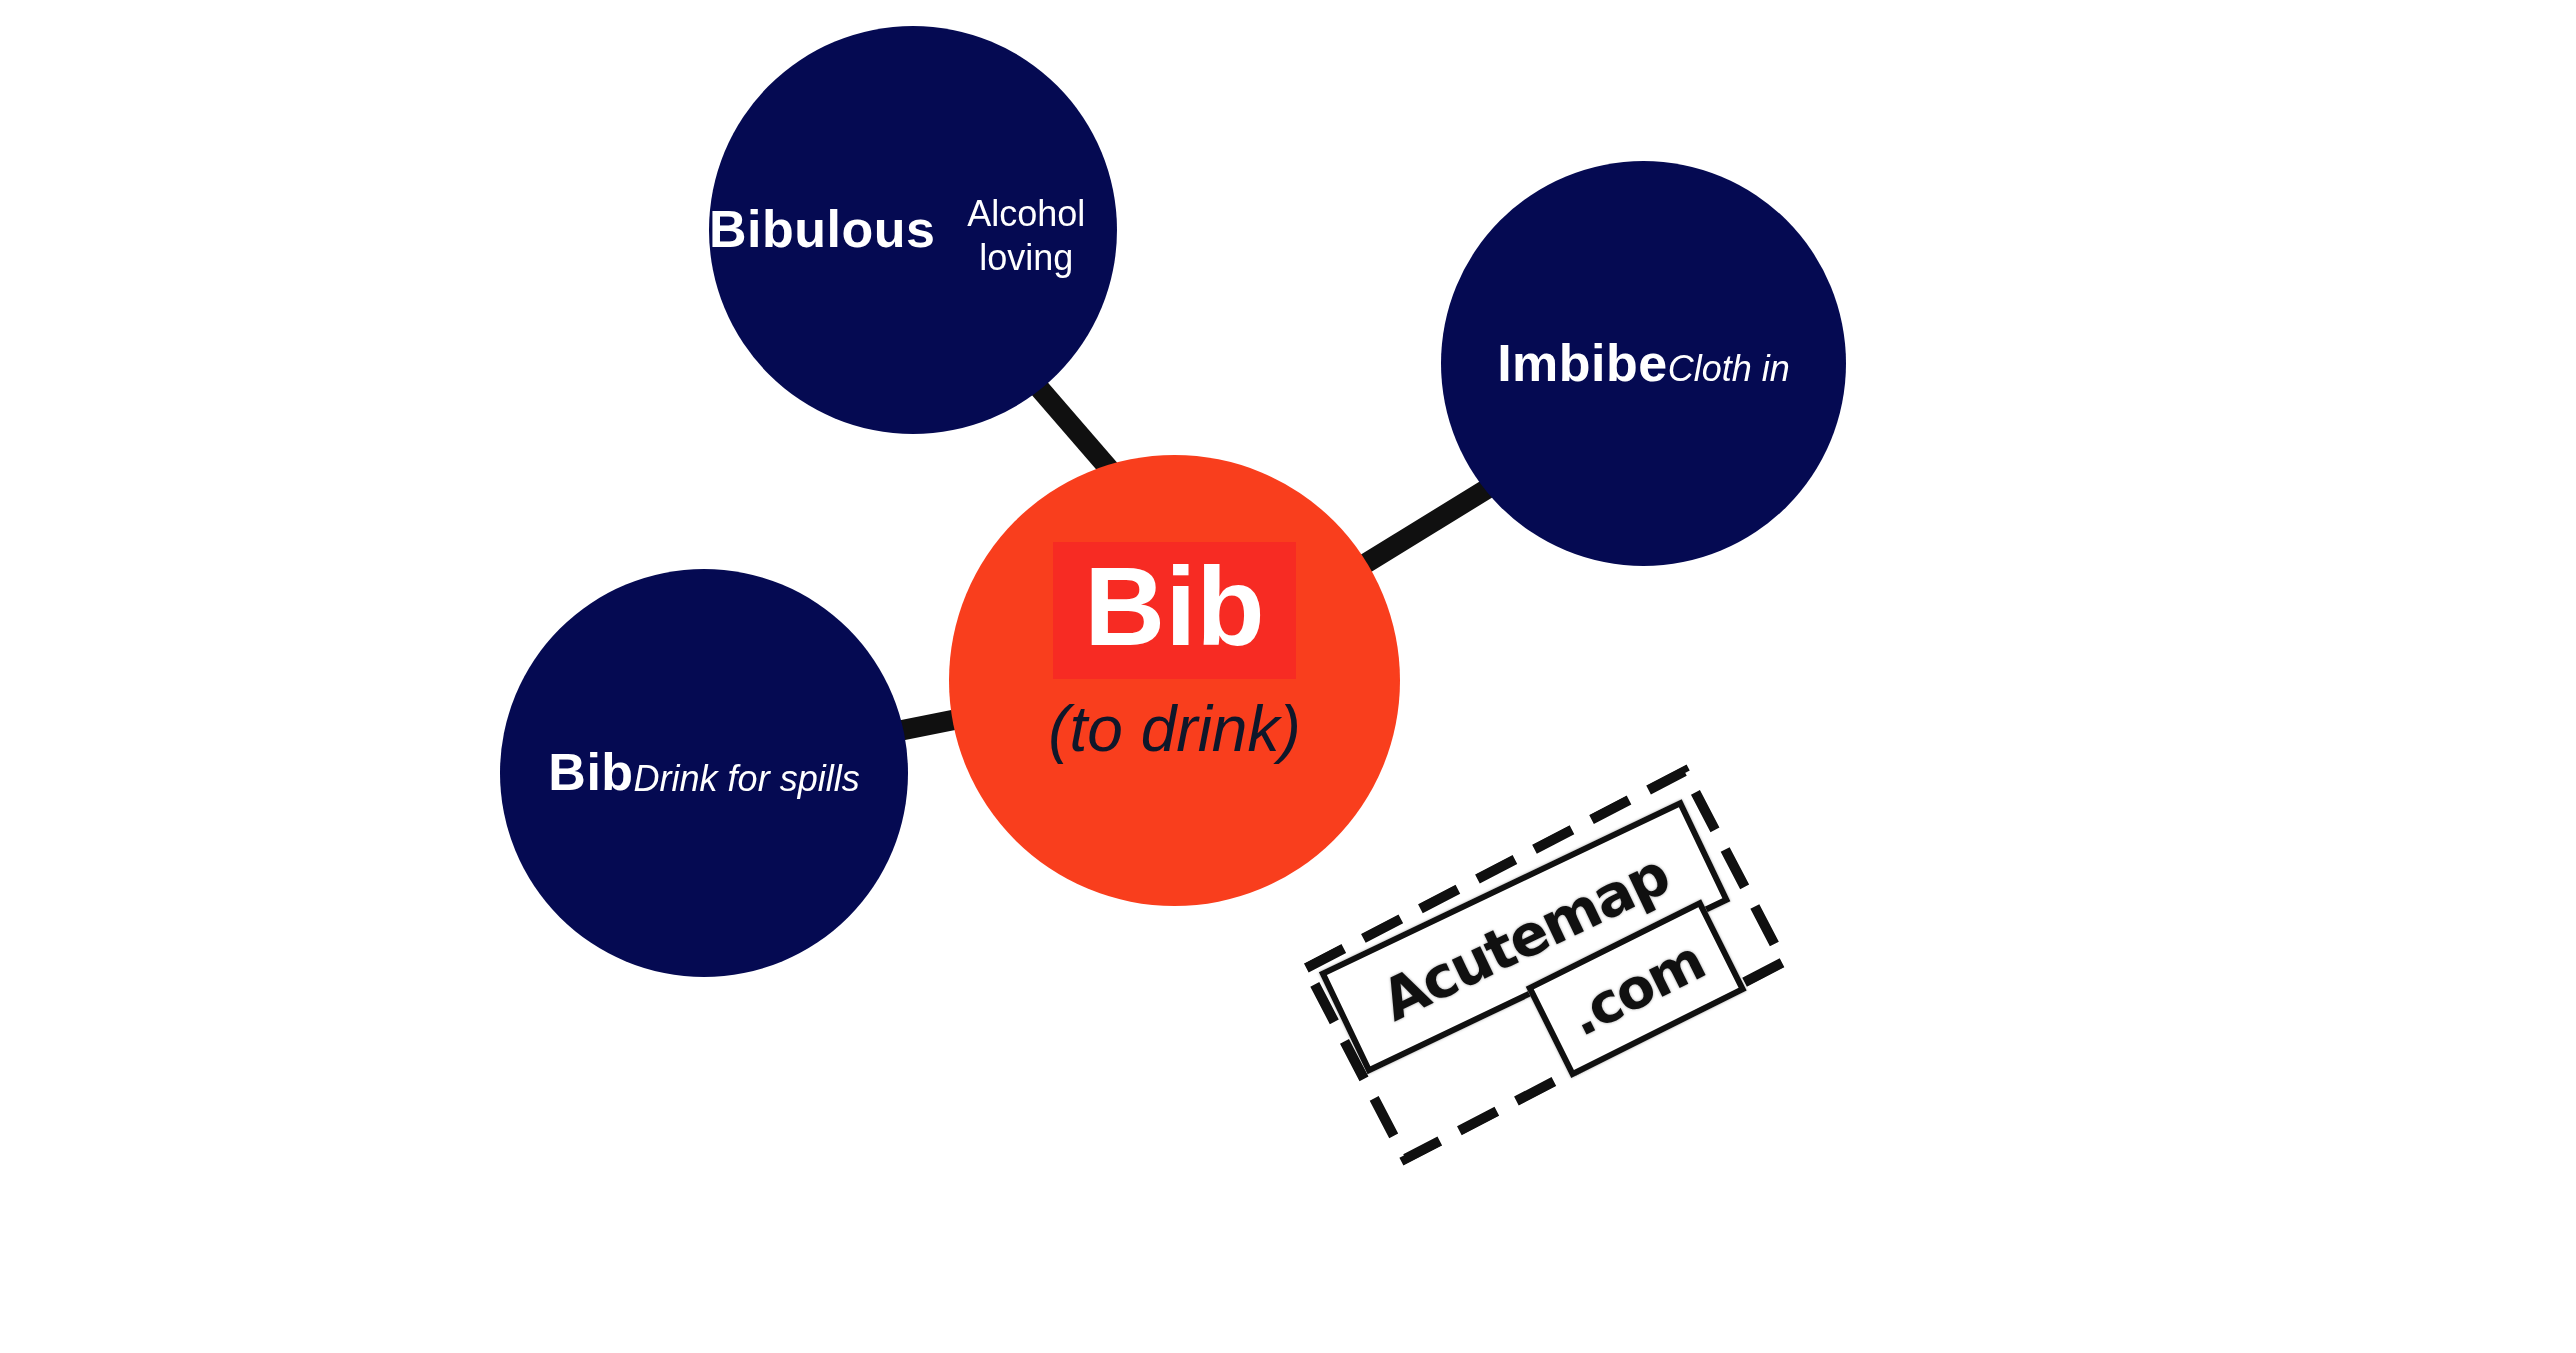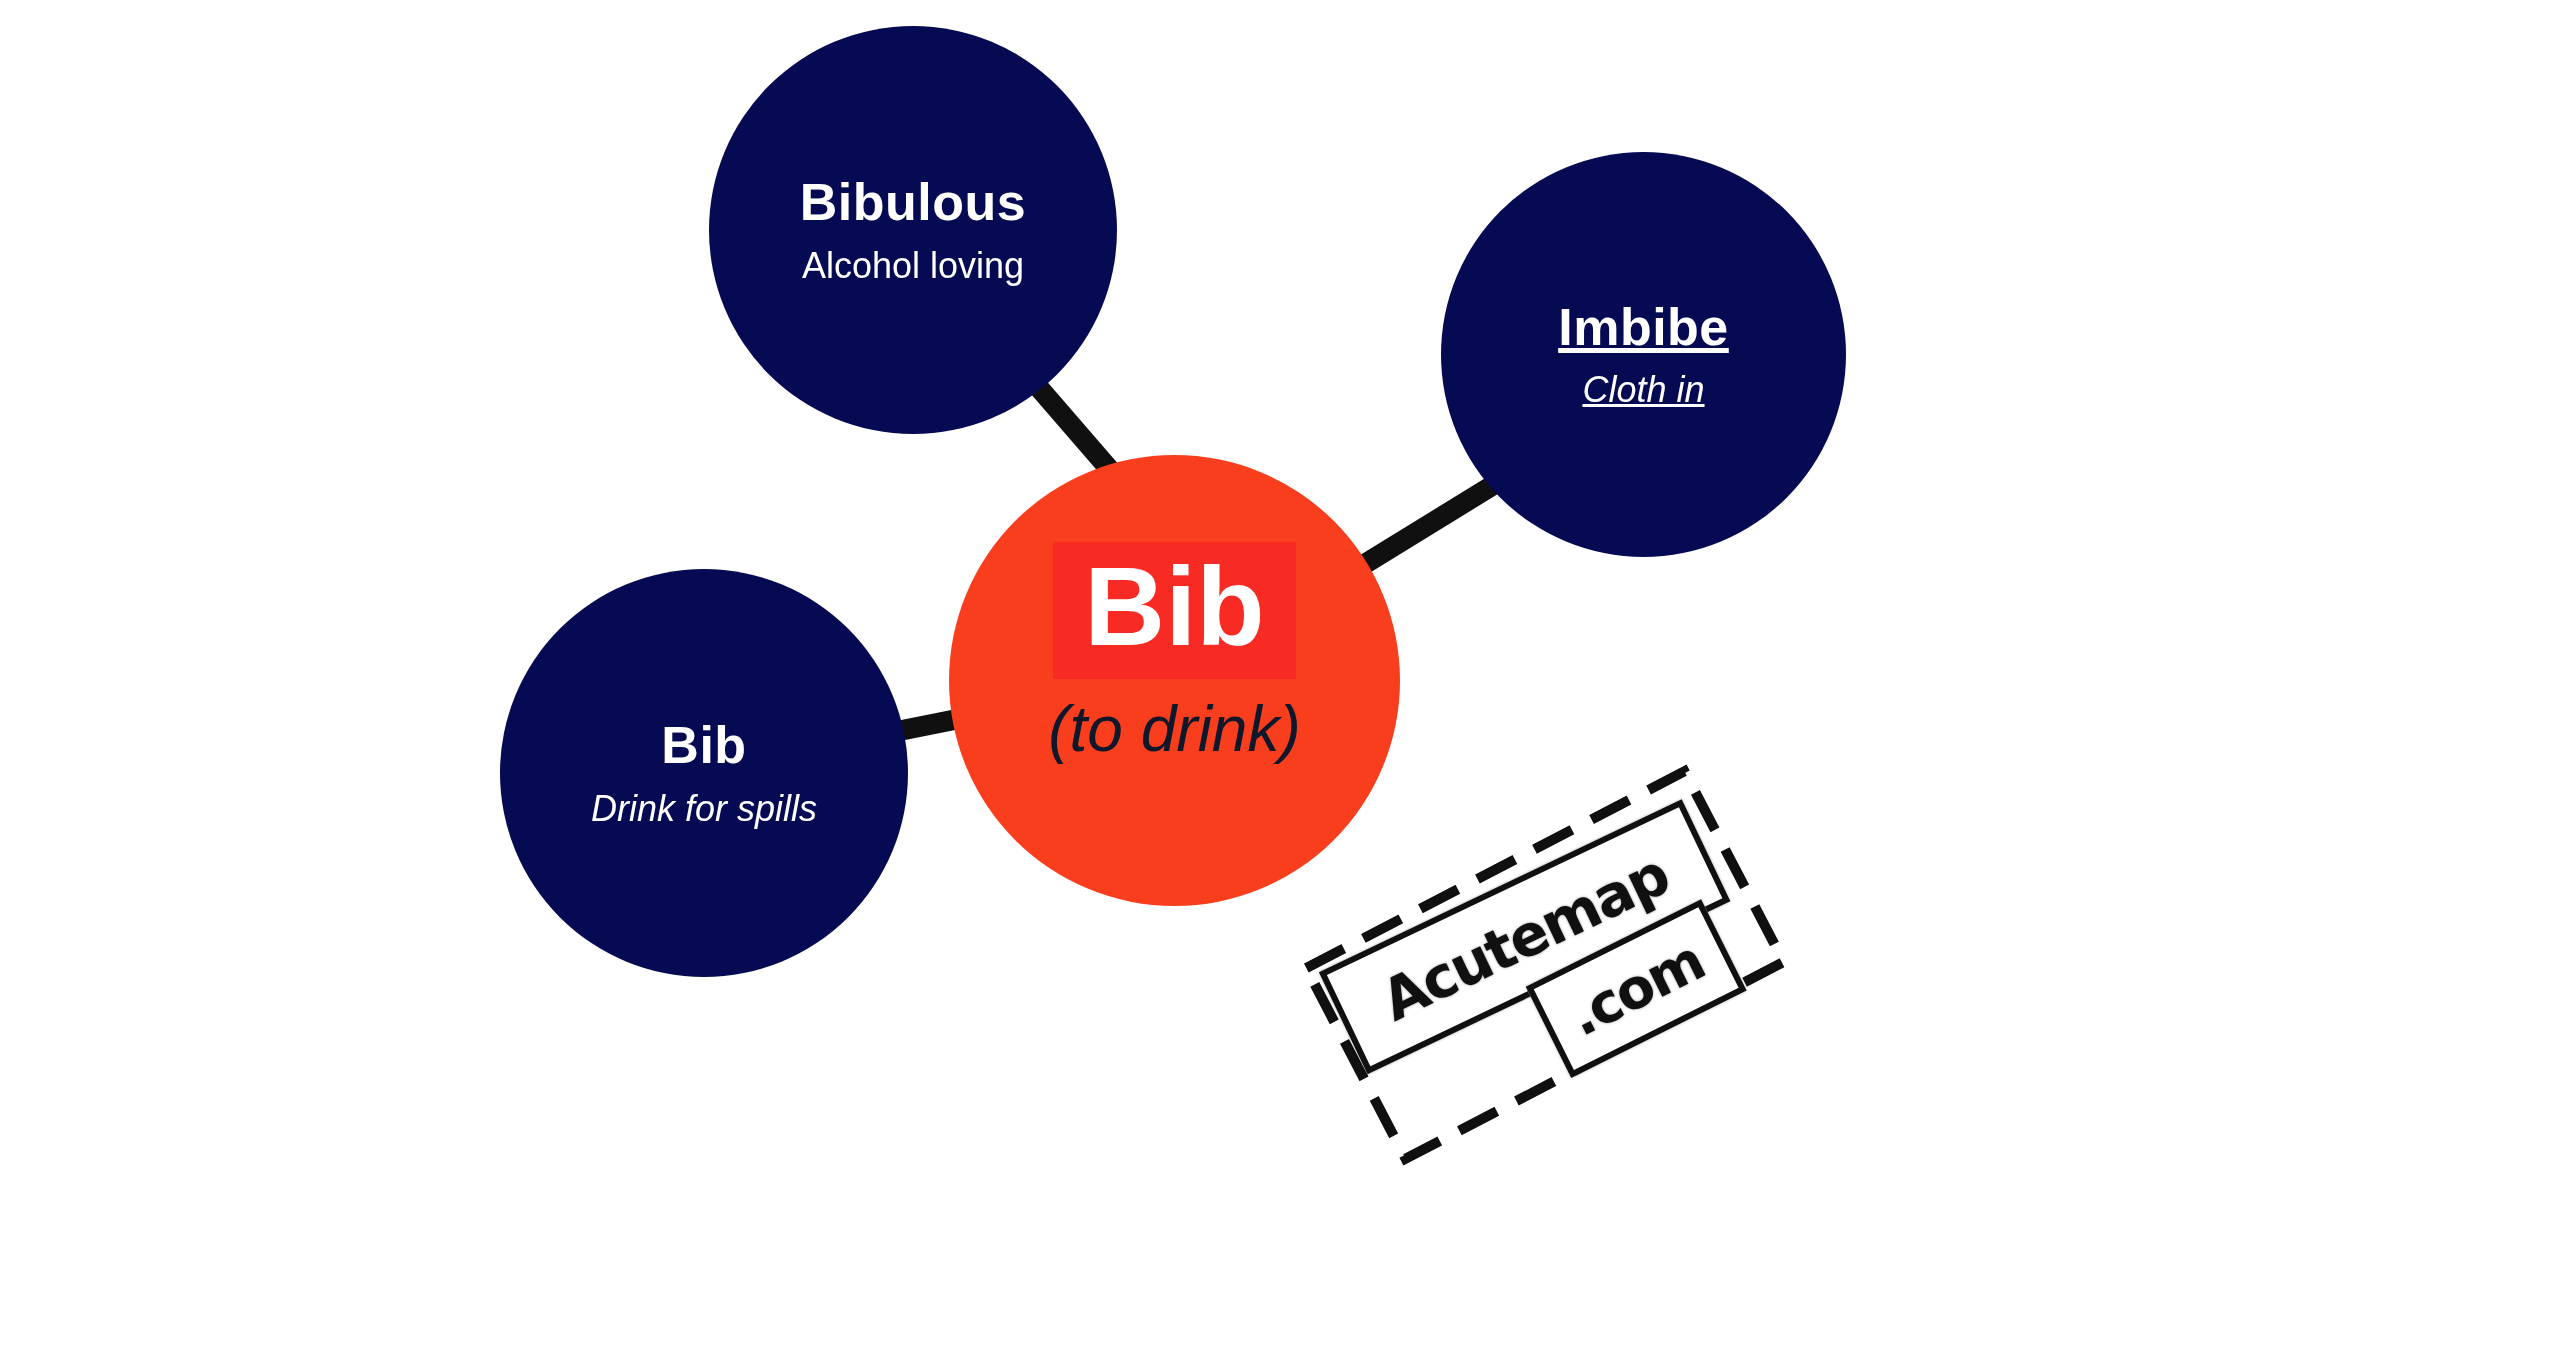--- a/index.html
+++ b/index.html
@@ -1,25 +1,25 @@
 <!DOCTYPE html>
 <html style="font-size:14.7px"><head>
 <meta charset="utf-8">
 <style>
   html,body{margin:0;padding:0;background:#ffffff;}
   body{width:2576px;height:1353px;font-family:"Liberation Sans",sans-serif;}
   .canvas{position:relative;width:2576px;height:1353px;background:#ffffff;overflow:hidden;}
 
   .connectors{position:absolute;left:0;top:0;z-index:1;}
 
-  .node{position:absolute;border-radius:50%;display:flex;flex-direction:column;
-        align-items:center;justify-content:center;text-align:right;z-index:2;color:#ffffff;}
+  .node{position:absolute;border-radius:50%;display:flex;flex-direction:row;
+        align-items:center;justify-content:center;text-align:center;z-index:2;color:#ffffff;}
   .node-satellite{background:#050a52;}
   .node-top   {left:709px; top:26px;  width:408px;height:408px;}
-  .node-right {left:1441px;top:152px; width:405px;height:405px;text-decoration:underline;}
+  .node-right {left:1441px;top:161px; width:405px;height:405px;}
   .node-left  {left:500px; top:569px; width:408px;height:408px;}
   .node-center{left:949px;top:455px; width:451px;height:451px;background:#f93e1d;}
 
   .node-word{font-size:52px;font-weight:700;letter-spacing:0.5px;line-height:1.15;}
   .node-meaning{font-size:36px;font-weight:400;line-height:1.2;margin-top:11px;}
   .node-meaning.italic{font-style:italic;}
 
   .center-content{display:flex;flex-direction:column;align-items:center;margin-top:-53px;}
   .center-word-wrap{background:#f72b23;padding:5.5px 31px 13px 31px;}
   .center-word{font-size:112px;font-weight:700;color:#ffffff;line-height:1.05;}

